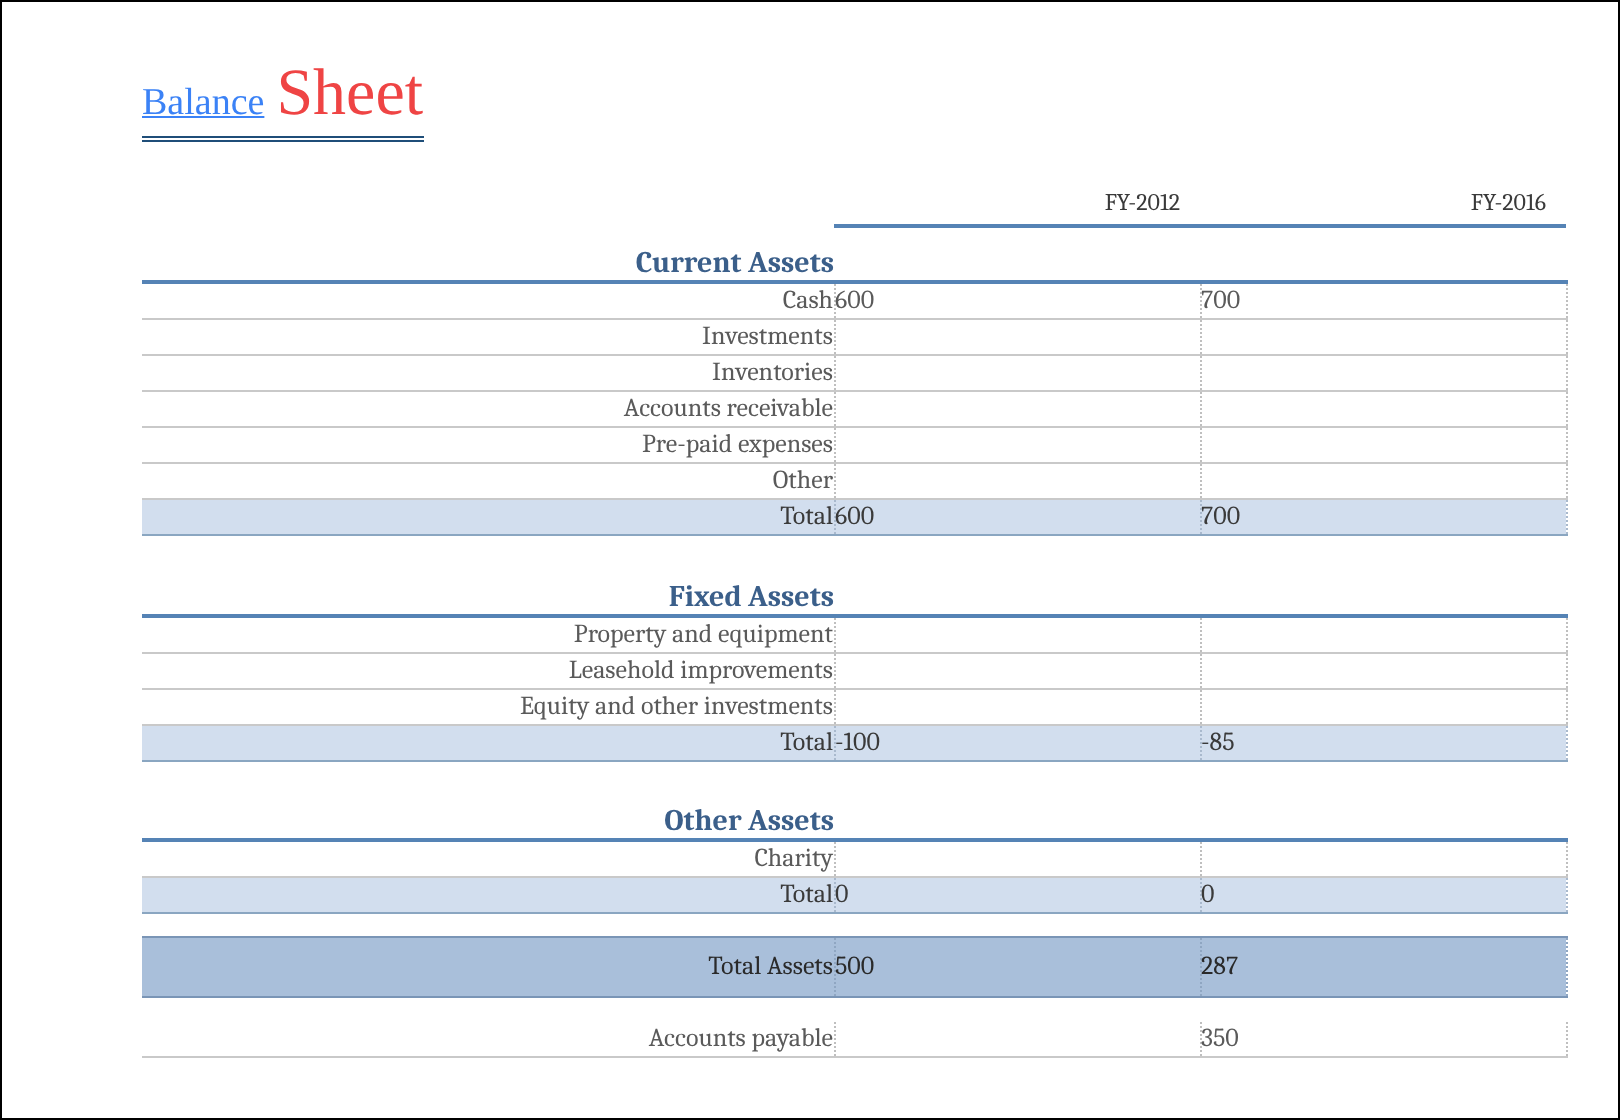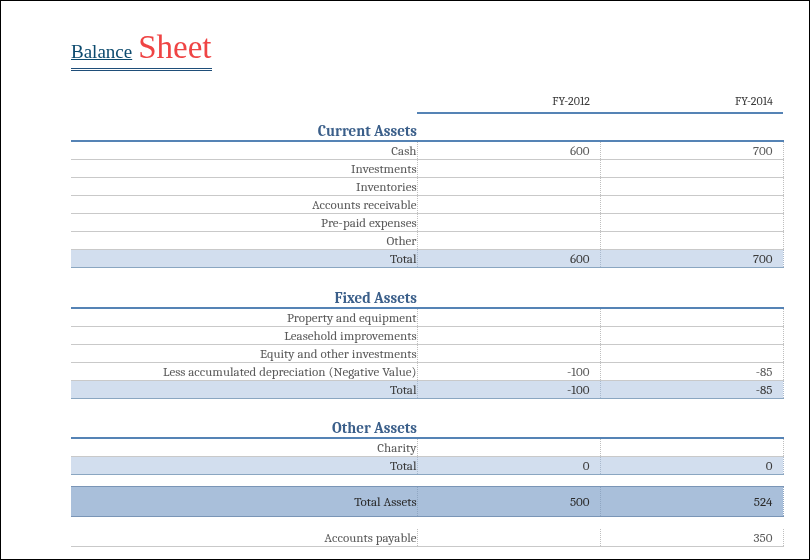--- a/index.html
+++ b/index.html
@@ -18,21 +18,21 @@
   }
   .title-wrap {
     display: inline-block;
     border-bottom: 3px double #1f4e79;
     padding-bottom: 2px;
     margin-bottom: 14px;
   }
   .title-small {
     font-family: "Constantia", Georgia, serif;
     font-size: 19px;
-    color: #0c4a6e;
+    color: #3b82f6;
     text-decoration: underline;
     vertical-align: baseline;
   }
   .title-big {
     font-family: "Constantia", Georgia, serif;
     font-size: 33px;
     color: #ef4444;
     margin-left: 6px;
     vertical-align: baseline;
   }
@@ -46,21 +46,21 @@
   td {
     font-size: 13px;
     color: #5a5a5a;
     font-family: "Cambria", Georgia, serif;
     padding: 0;
     height: 17px;
     line-height: 17px;
     vertical-align: middle;
     white-space: nowrap;
   }
-  td.num { text-align: right; padding-right: 10px; }
+  td.num { padding-right: 10px; }
   td.lbl { text-align: right; padding-left: 10px; }
   tr.header-row td {
     font-family: "Cambria", Georgia, serif;
     font-size: 12px;
     color: #3a3a3a;
     text-align: right;
     padding-right: 10px;
     padding-top: 8px;
     padding-bottom: 2px;
   }
@@ -127,21 +127,21 @@
     <colgroup>
         <col class="lbl">
         <col class="val">
         <col class="val">
       </colgroup>
 
     <tbody>
         <tr class="header-row">
       <td class="lbl"></td>
       <td class="num hdr-line">FY-2012</td>
-      <td class="num hdr-line">FY-2014</td>
+      <td class="num hdr-line">FY-2016</td>
     </tr>
 
     <tr class="section">
       <td class="lbl">Current Assets</td>
       <td class="num"></td>
       <td class="num"></td>
     </tr>
     <tr class="item">
       <td class="lbl">Cash</td>
       <td class="num">600</td>
@@ -196,25 +196,20 @@
     <tr class="item">
       <td class="lbl">Leasehold improvements</td>
       <td class="num"></td>
       <td class="num"></td>
     </tr>
     <tr class="item">
       <td class="lbl">Equity and other investments</td>
       <td class="num"></td>
       <td class="num"></td>
     </tr>
-    <tr class="item">
-      <td class="lbl">Less accumulated depreciation (Negative Value)</td>
-      <td class="num">-100</td>
-      <td class="num">-85</td>
-    </tr>
     <tr class="total">
       <td class="lbl">Total</td>
       <td class="num">-100</td>
       <td class="num">-85</td>
     </tr>
     <tr class="gap">
           <td></td>
           <td></td>
           <td></td>
         </tr>
@@ -236,21 +231,21 @@
     </tr>
     <tr class="gap">
           <td></td>
           <td></td>
           <td></td>
         </tr>
 
     <tr class="grand">
       <td class="lbl" style="padding-left:4px;">Total Assets</td>
       <td class="num">500</td>
-      <td class="num">524</td>
+      <td class="num">287</td>
     </tr>
     <tr class="gap">
           <td></td>
           <td></td>
           <td></td>
         </tr>
 
     <tr class="item">
       <td class="lbl">Accounts payable</td>
       <td class="num"></td>

